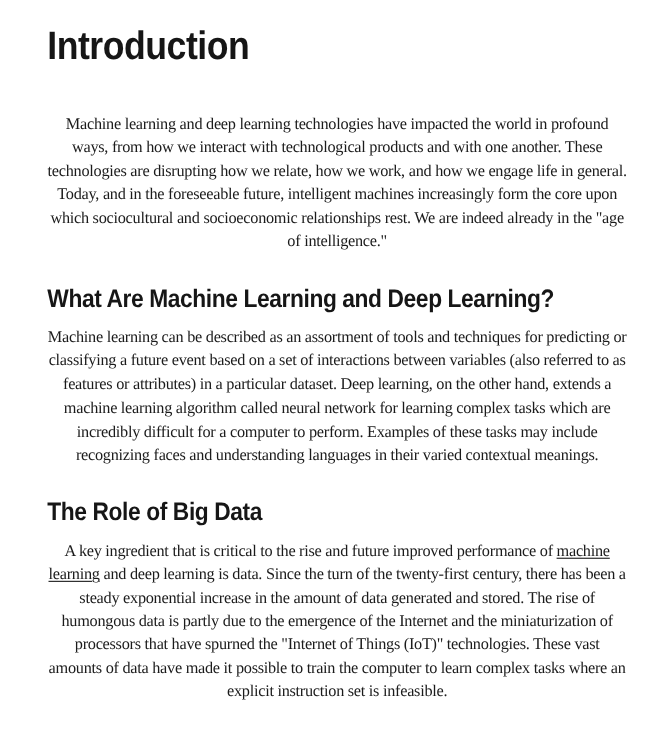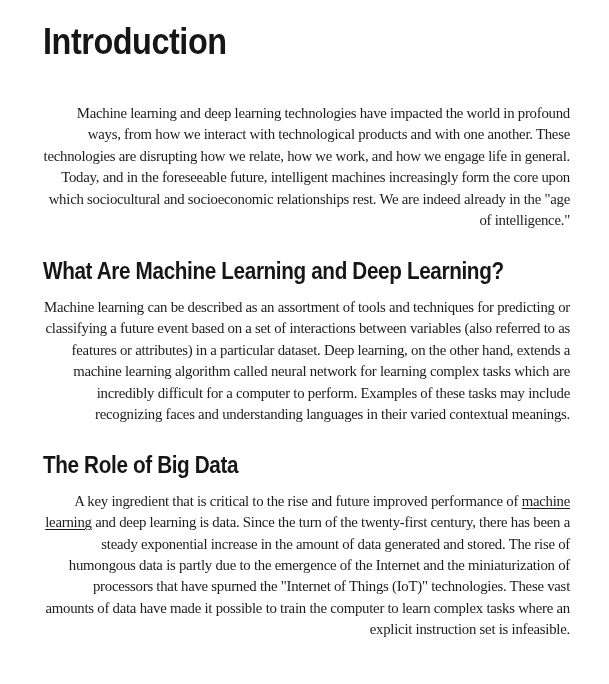--- a/index.html
+++ b/index.html
@@ -44,21 +44,21 @@
     transform-origin: left center;
     white-space: nowrap;
   }
   p.body-text {
     margin: 0 0 0 0;
     font-family: "Liberation Serif", serif;
     font-size: 14.8px;
     line-height: 21.4px;
     letter-spacing: -0.25px;
     color: #1b1b1b;
-    text-align: right;
+    text-align: center;
   }
   a.inline-link {
     color: #1b1b1b;
     text-decoration: underline;
     text-decoration-thickness: 1px;
     text-underline-offset: 2px;
     cursor: pointer;
   }
 </style>
 </head>

